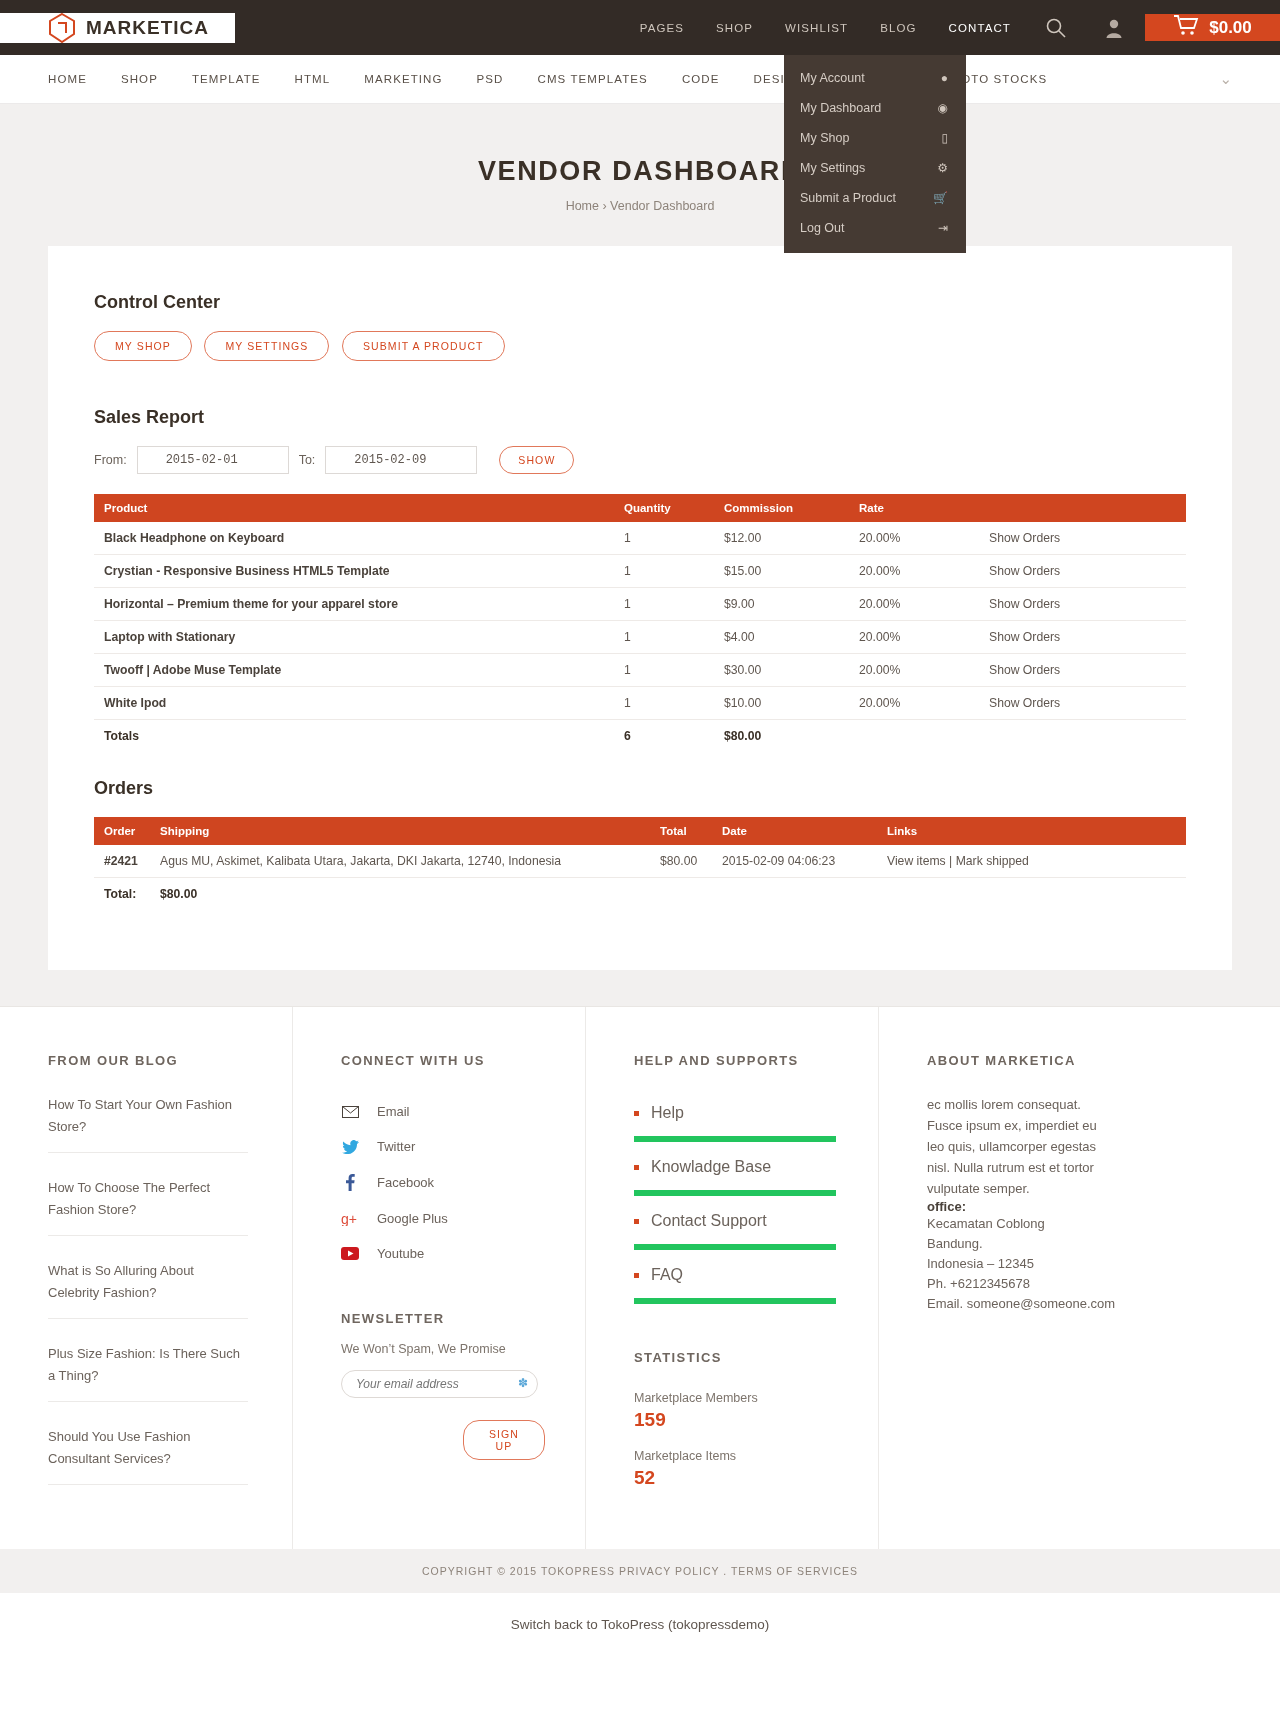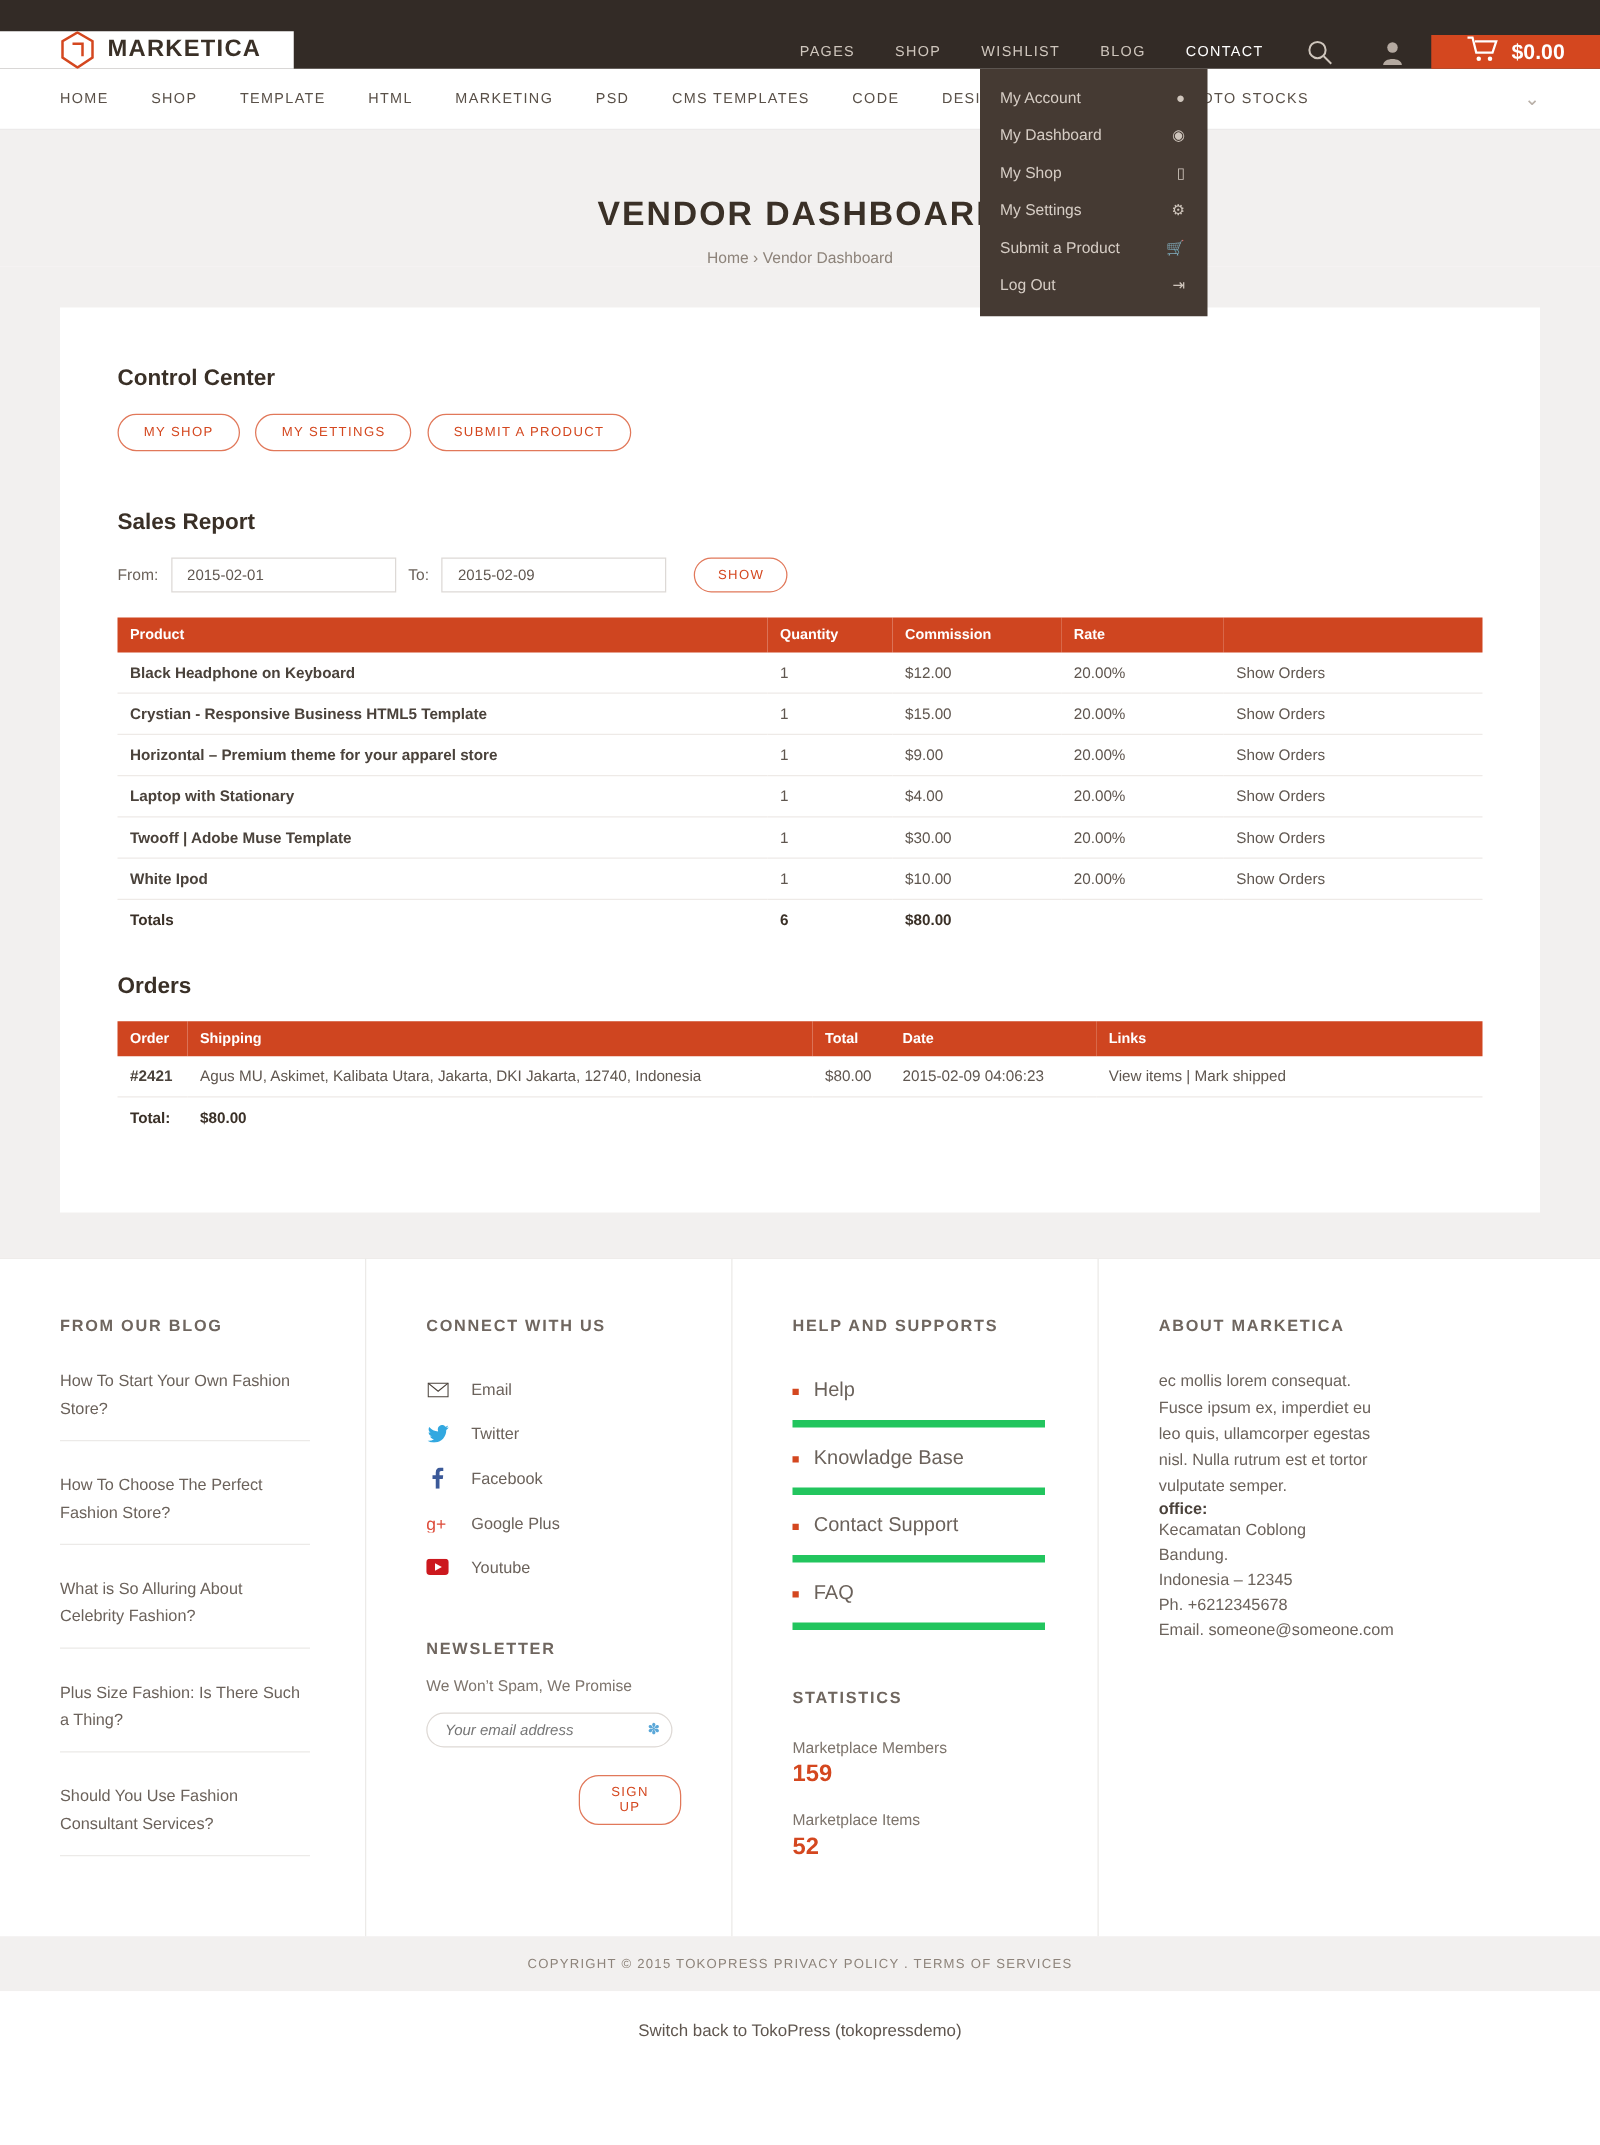--- a/index.html
+++ b/index.html
@@ -11,21 +11,21 @@
     color: #555;
     -webkit-font-smoothing: antialiased;
   }
   .page { width: 1280px; position: relative; }
 
   
   .topbar {
     height: 55px;
     background: #332b26;
     display: flex;
-    align-items: flex-end;
+    align-items: center;
     position: relative;
     z-index: 30;
   }
   .logo-box {
     width: 235px;
     background: #ffffff;
     display: flex;
     align-items: center;
     padding-left: 48px;
     gap: 10px;
@@ -152,27 +152,27 @@
     text-transform: uppercase;
     padding: 8px 20px;
     margin-right: 8px;
     background: #fff;
   }
   .spacer-40 { height: 46px; }
 
   .filter-row { display:flex; align-items:center; gap: 10px; margin-bottom: 20px; }
   .filter-row .lbl { font-size: 12.5px; color:#6b6season; color:#6b625a; }
   .date-input {
-    width: 180px;
+    width: 152px;
     height: 28px;
     border: 1px solid #ddd9d6;
     font-size: 12px;
     color: #5f564f;
-    padding: 0 12px;
-    font-family: Liberation Sans, sans-serif;
+    padding: 0 28px;
+    font-family: Liberation Mono, monospace;
   }
   .btn-show {
     border: 1px solid #e1785a;
     color: #d4471f;
     background: #fff;
     border-radius: 18px;
     font-size: 10.5px;
     letter-spacing: 1.1px;
     padding: 7px 18px;
     margin-left: 12px;

